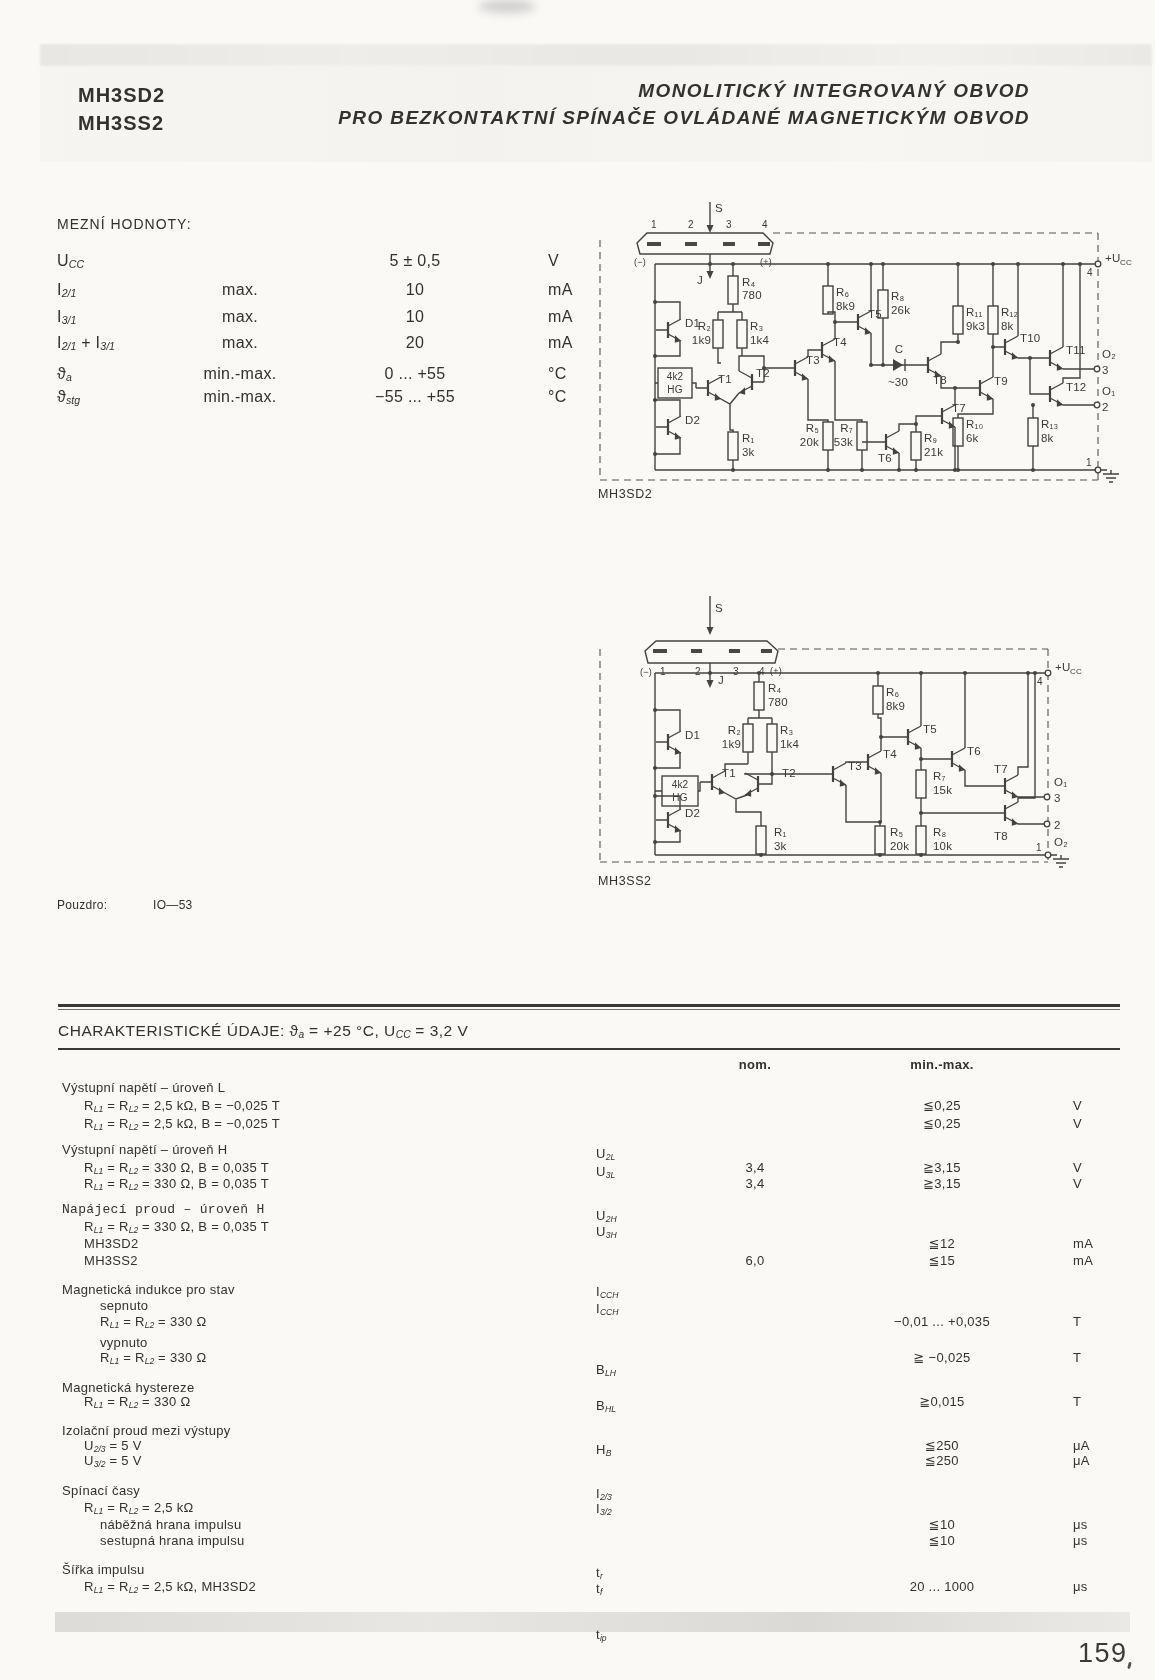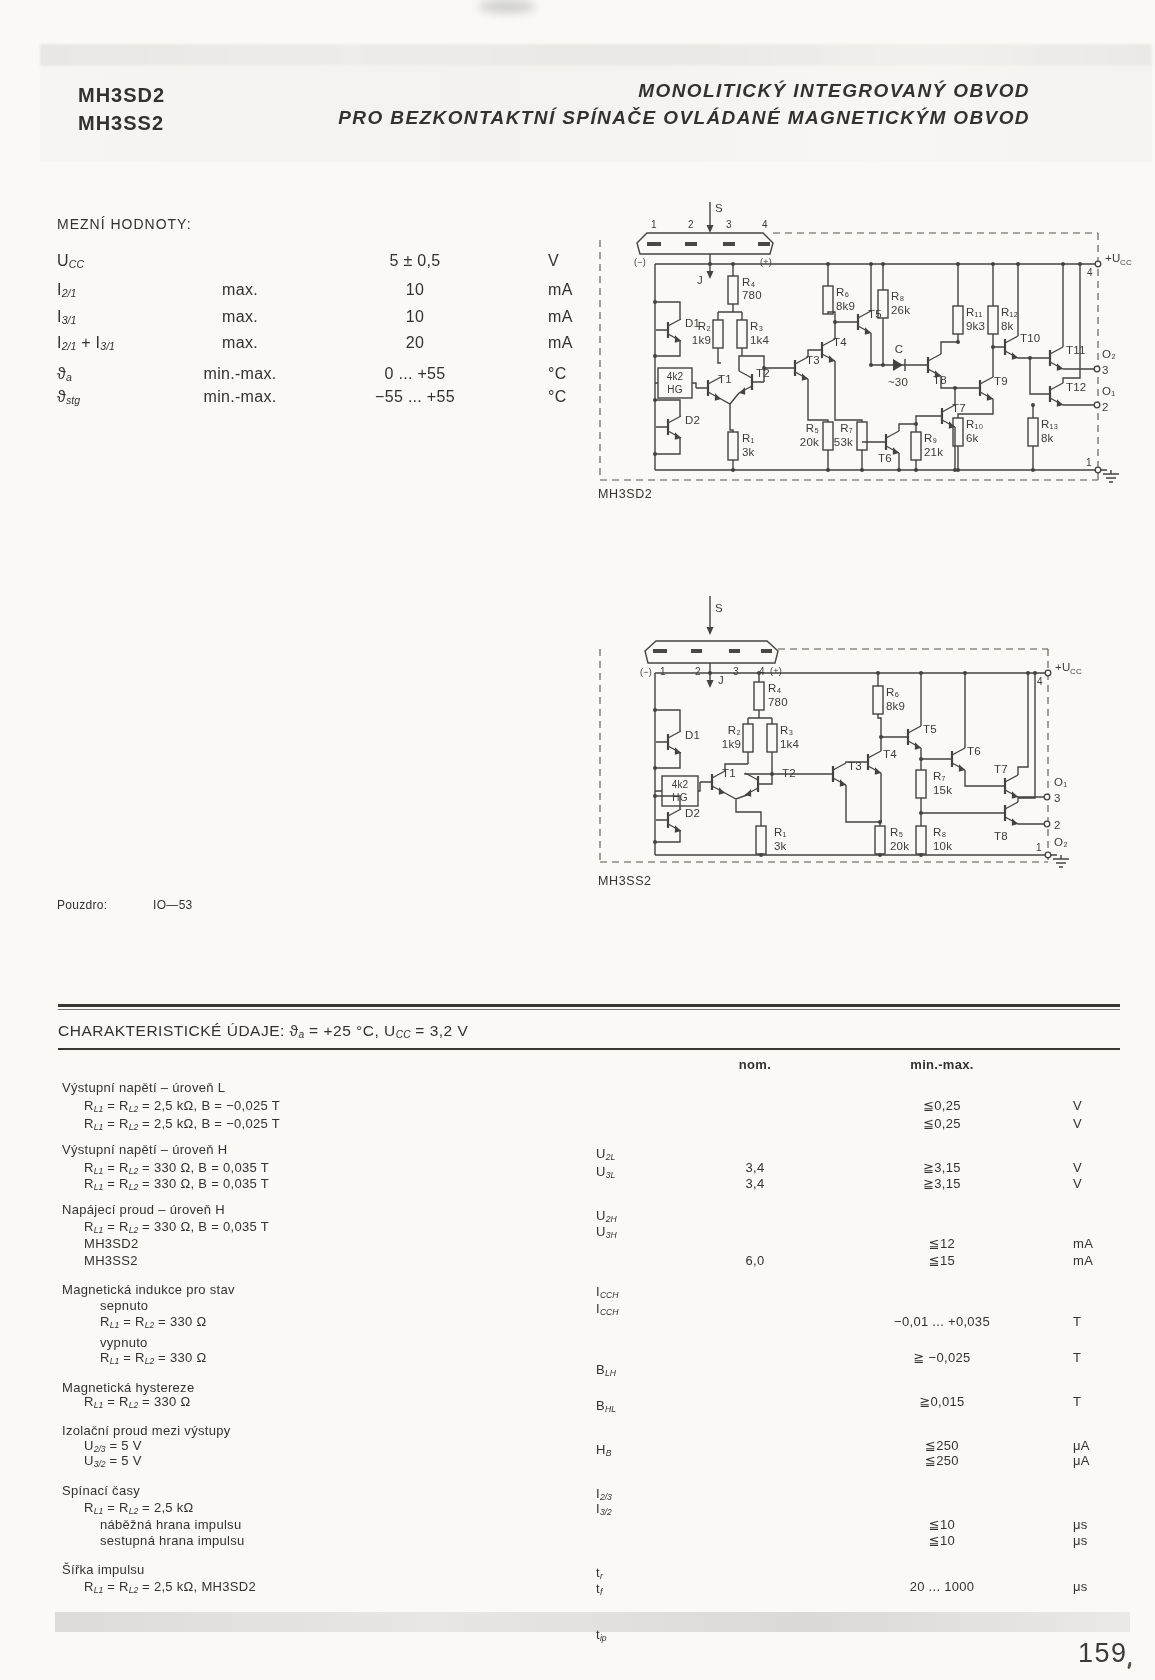--- a/index.html
+++ b/index.html
@@ -489,21 +489,21 @@
     <span class="c-mm">≧3,15</span>
     <span class="c-unit">V</span>
   </div>
   <div class="crow" style="top:1176px;">
     <span class="c-i1"><span>R</span><sub>L1</sub><span> = R</span><sub>L2</sub><span> = 330 Ω, B = 0,035 T</span></span>
     <span class="c-sym"><span>U</span><sub>3H</sub></span>
     <span class="c-nom">3,4</span>
     <span class="c-mm">≧3,15</span>
     <span class="c-unit">V</span>
   </div>
-  <div class="crow" style="top:1202px;">
+  <div class="crow" style="top:1202px;font-family:Liberation Mono, monospace;">
       <span class="c-h">Napájecí proud – úroveň H</span>
     </div>
   <div class="crow" style="top:1219px;">
     <span class="c-i1"><span>R</span><sub>L1</sub><span> = R</span><sub>L2</sub><span> = 330 Ω, B = 0,035 T</span></span>
   </div>
   <div class="crow" style="top:1236px;">
     <span class="c-i1"><span>MH3SD2</span></span>
     <span class="c-sym"><span>I</span><sub>CCH</sub></span>
     <span class="c-mm">≦12</span>
     <span class="c-unit">mA</span>

